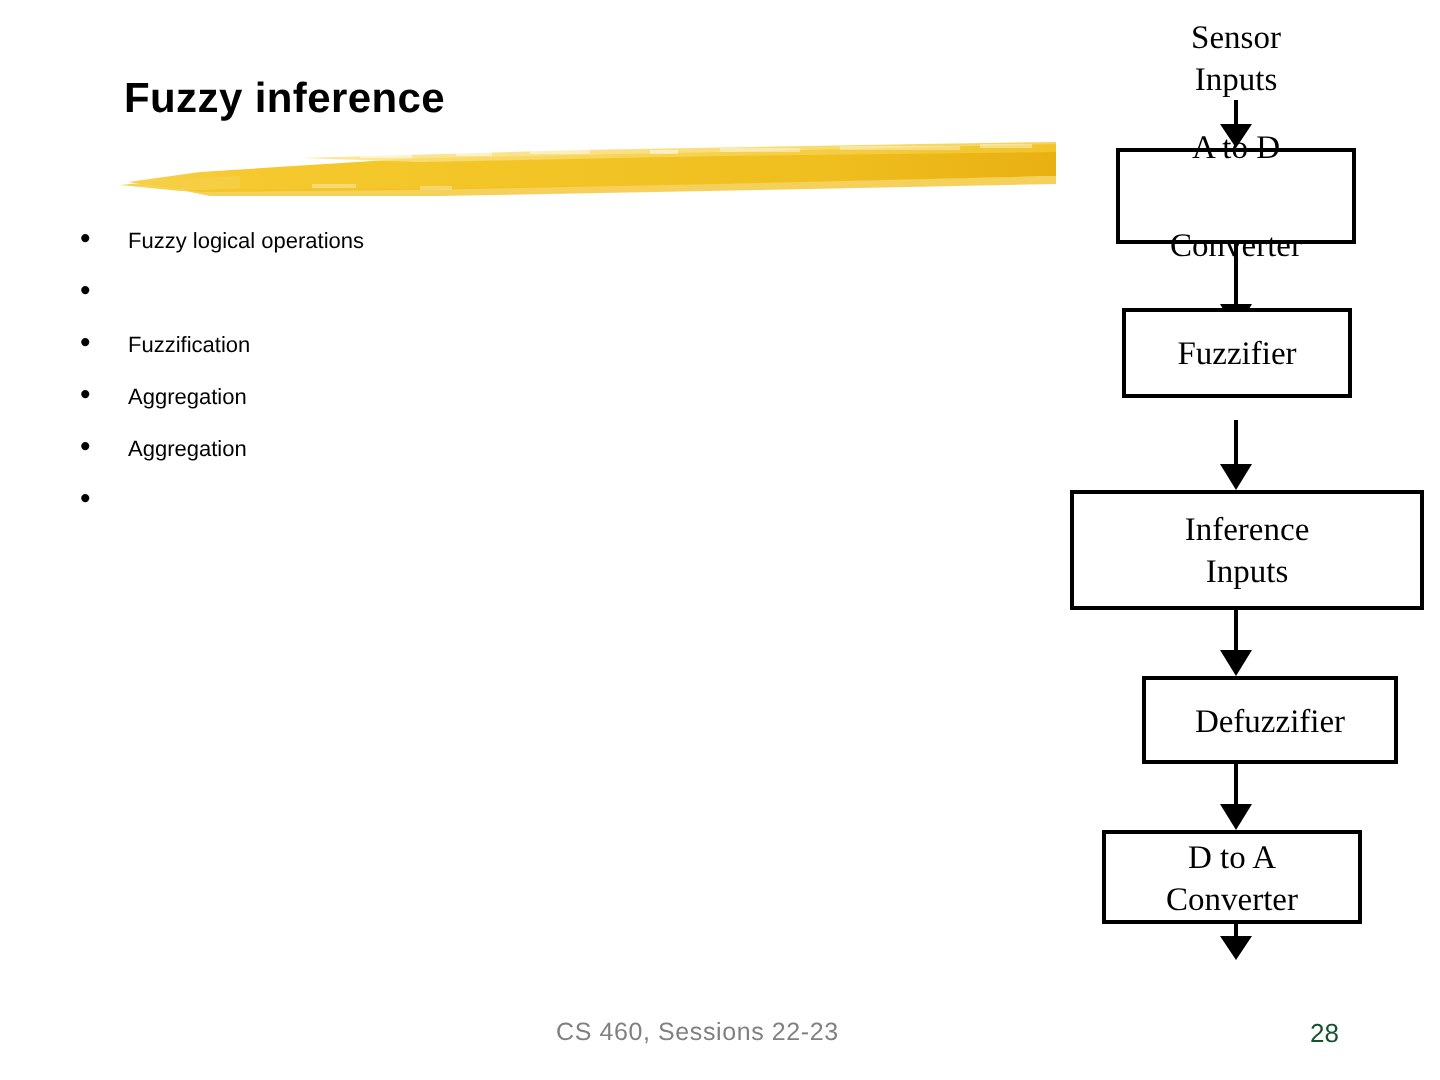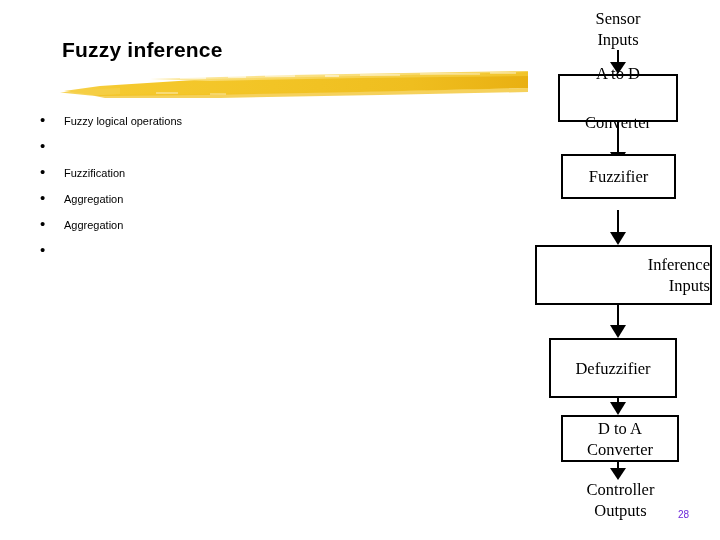--- a/index.html
+++ b/index.html
@@ -121,24 +121,23 @@
     font-size: 12.5px;
     color: #808080;
     white-space: nowrap;
     letter-spacing: 0.3px;
   }
   #page-number {
     position: absolute;
     left: 655px;
     top: 509px;
     font-family: "Liberation Sans", sans-serif;
-    font-size: 10px;
-    color: #6d28d9;
-    white-space: nowrap;
-    margin-left: 23px;
+    font-size: 13px;
+    color: #14532d;
+    white-space: nowrap;
   }
 </style>
 </head>
 <body>
 
 <div id="slide">
 
   <div id="slide-title">Fuzzy inference</div>
 
   <div id="title-brush">
@@ -240,37 +239,34 @@
 
     <div class="flow-box" style="left:38px; top:74px; width:120px; height:48px;gap:28px;">
       <span class="line">A to D</span>
       <span class="line">Converter</span>
     </div>
 
     <div class="flow-box" style="left:41px; top:154px; width:115px; height:45px;">
       <span class="line">Fuzzifier</span>
     </div>
 
-    <div class="flow-box" style="left:15px; top:245px; width:177px; height:60px;align-items:flex-end;">
+    <div class="flow-box" style="left:15px; top:245px; width:177px; height:60px;">
       <span class="line">Inference</span>
       <span class="line">Inputs</span>
     </div>
 
-    <div class="flow-box" style="left:29px; top:338px; width:128px; height:60px;">
+    <div class="flow-box" style="left:51px; top:338px; width:128px; height:44px;">
       <span class="line">Defuzzifier</span>
     </div>
 
-    <div class="flow-box" style="left:41px; top:415px; width:118px; height:47px;">
+    <div class="flow-box" style="left:31px; top:415px; width:130px; height:47px;">
       <span class="line">D to A</span>
       <span class="line">Converter</span>
     </div>
 
-    <div class="flow-label" style="left:38px; top:477px; width:125px; height:46px;">
-      <span class="line">Controller</span>
-      <span class="line">Outputs</span>
-    </div>
 
   </div>
 
+  <div id="footer-text">CS 460,  Sessions 22-23</div>
 
   <div id="page-number">28</div>
 
 </div>
 
 </body></html>

